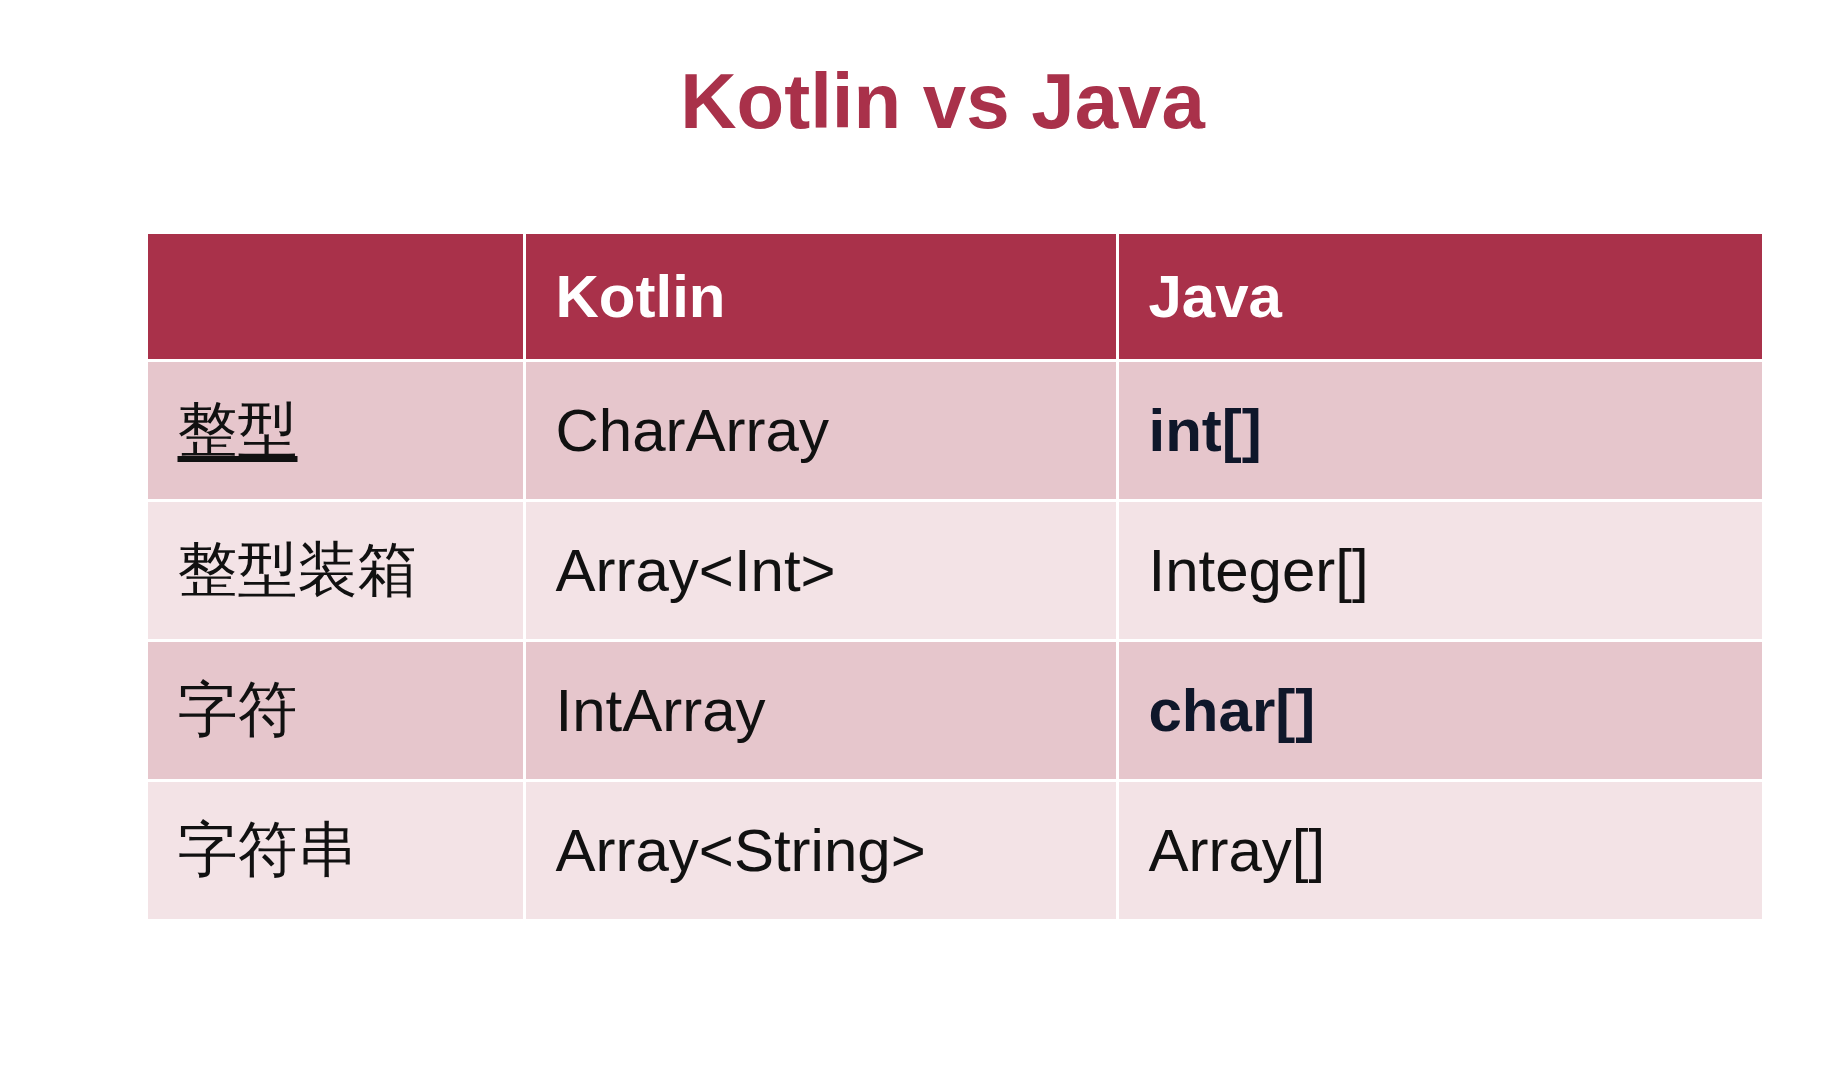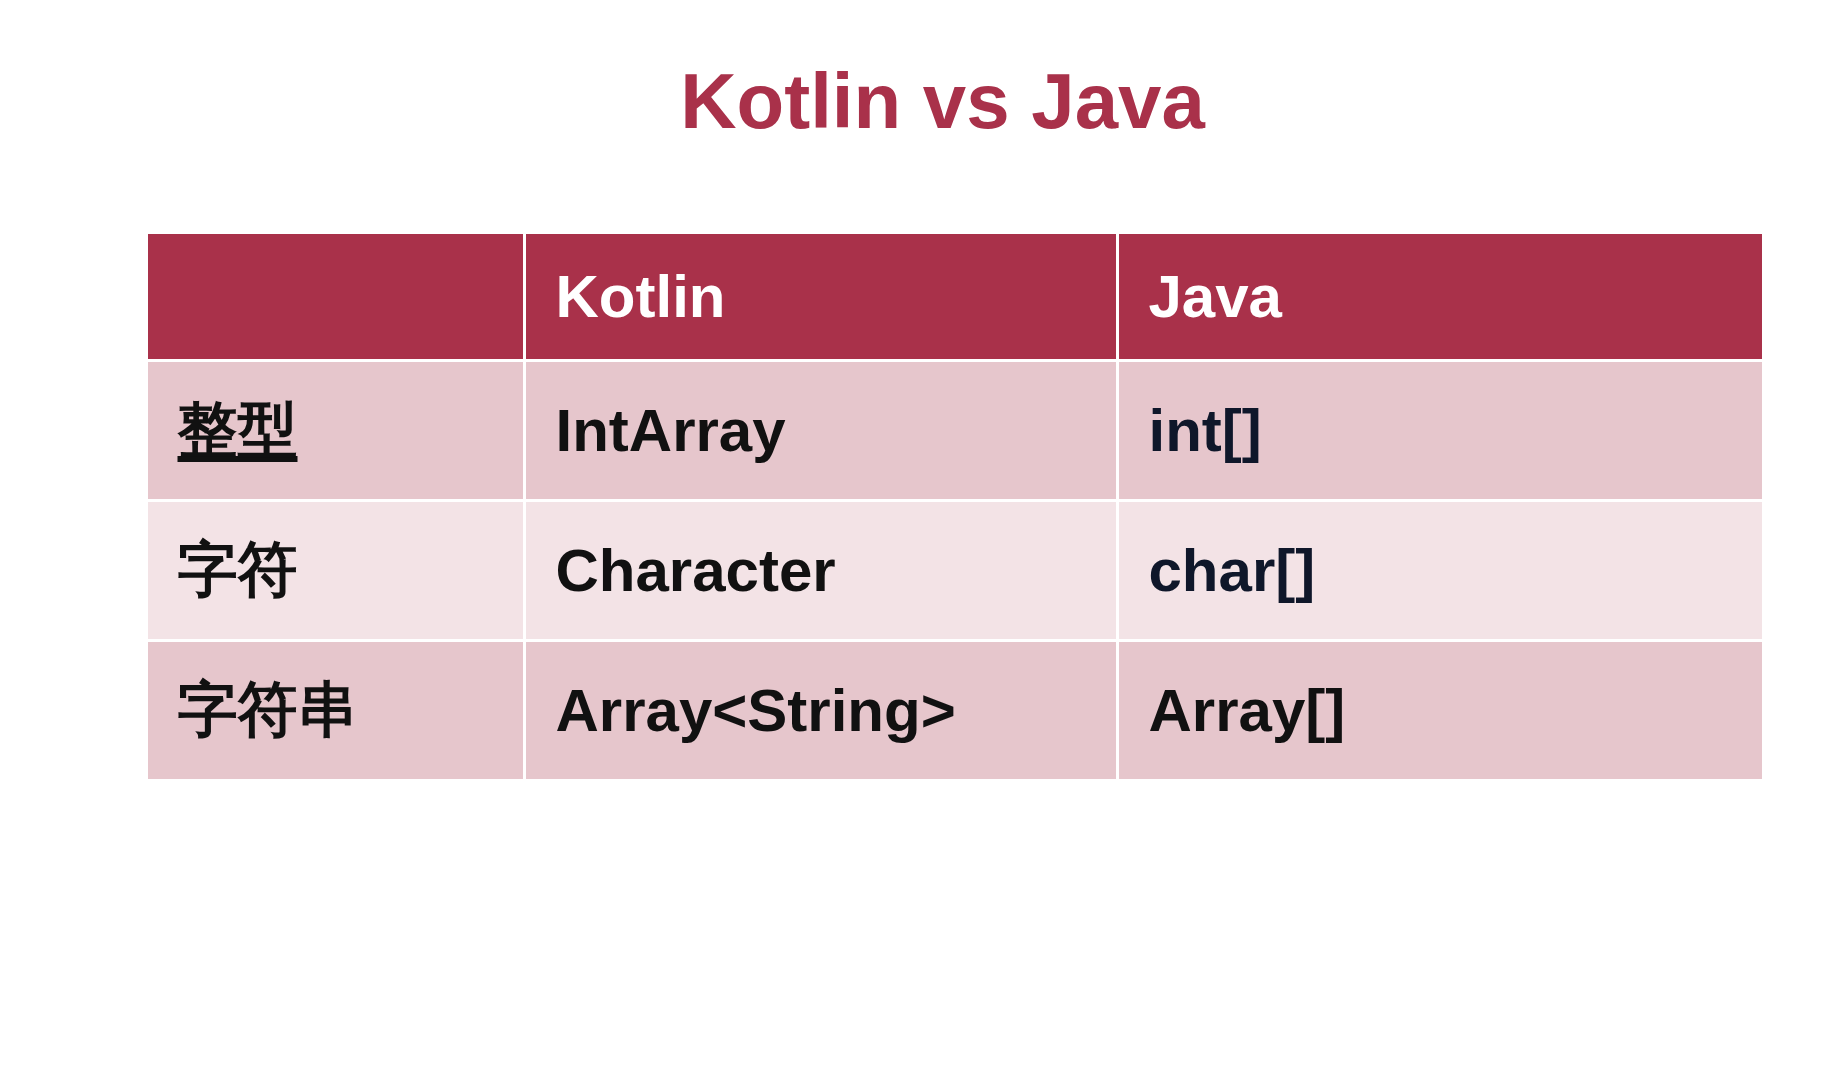--- a/index.html
+++ b/index.html
@@ -43,21 +43,20 @@
       font-weight: bold;
     }
     tbody tr:nth-child(odd) td {
       background: #E6C6CC;
     }
     tbody tr:nth-child(even) td {
       background: #F3E3E6;
     }
     tbody td {
       color: #111111;
-      font-weight: bold;
     }
     .col1 {
       width: 375px;
     }
     .col2 {
       width: 590px;
     }
     .col3 {
       width: auto;
     }
@@ -80,26 +79,31 @@
     <thead>
       <tr>
         <th class="col1"></th>
         <th class="col2">Kotlin</th>
         <th class="col3">Java</th>
       </tr>
     </thead>
     <tbody>
       <tr>
         <td class="col1">整型</td>
-        <td class="col2">IntArray</td>
+        <td class="col2">CharArray</td>
         <td class="col3 highlight">int[]</td>
       </tr>
       <tr>
+        <td class="col1">整型装箱</td>
+        <td class="col2">Array&lt;Int&gt;</td>
+        <td class="col3">Integer[]</td>
+      </tr>
+      <tr>
         <td class="col1">字符</td>
-        <td class="col2">Character</td>
+        <td class="col2">IntArray</td>
         <td class="col3 highlight">char[]</td>
       </tr>
       <tr>
         <td class="col1">字符串</td>
         <td class="col2">Array&lt;String&gt;</td>
         <td class="col3">Array[]</td>
       </tr>
     </tbody>
   </table>
 </div>

